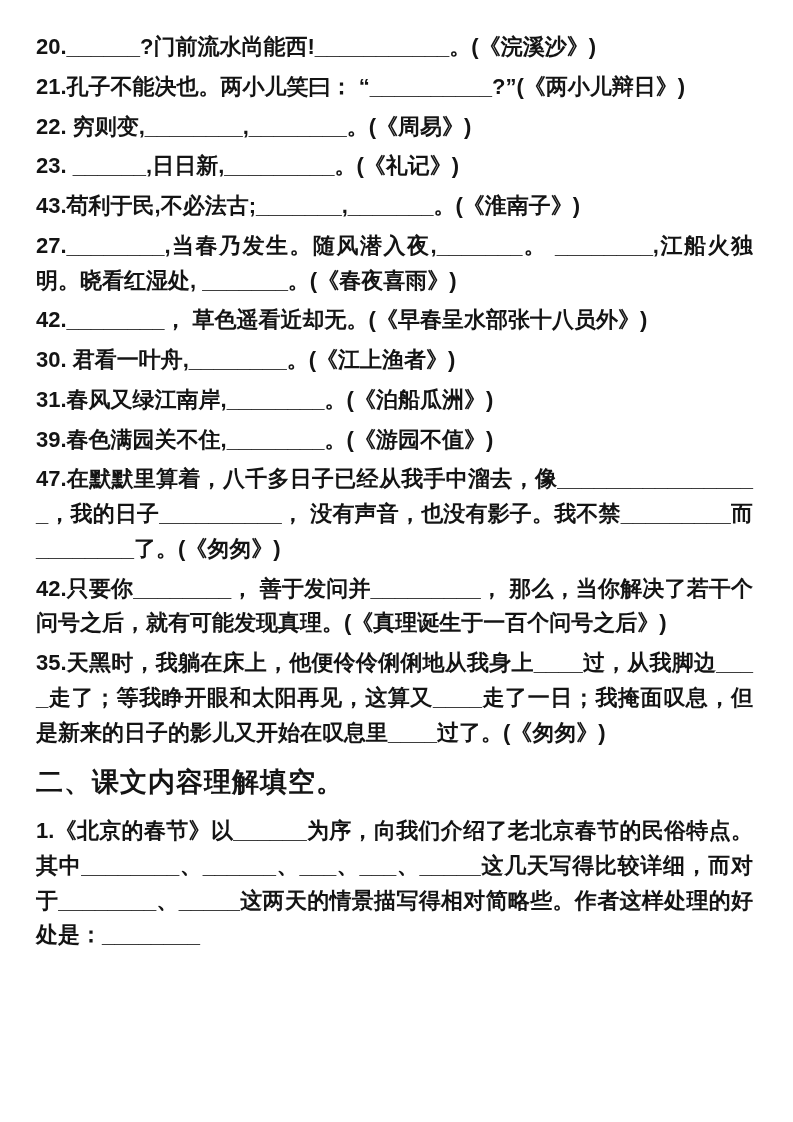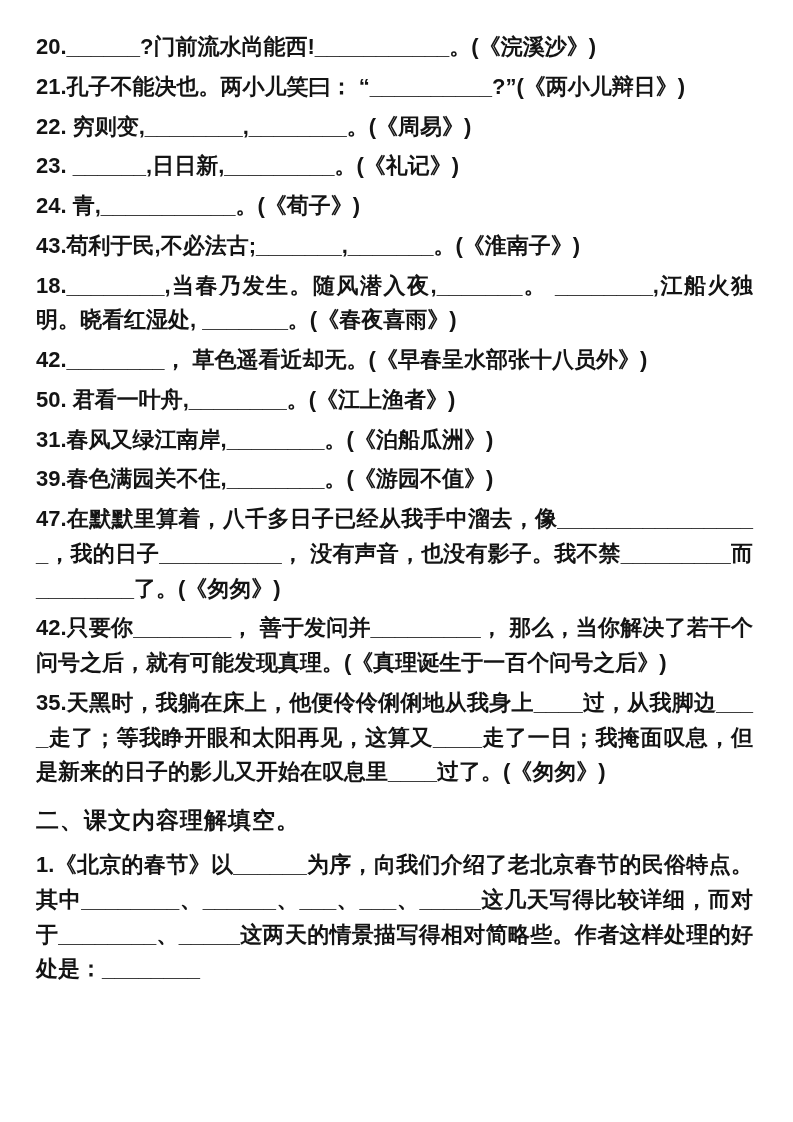--- a/index.html
+++ b/index.html
@@ -21,43 +21,42 @@
     font-size: 22px;
     line-height: 1.58;
   }
   .q {
     margin: 0 12px 5px 0;
     text-align: justify;
     word-break: break-all;
     overflow-wrap: anywhere;
   }
   .section-heading {
-    font-size: 23px;
+    font-size: 27px;
     letter-spacing: 1px;
     margin: 14px 0 12px 0;
     line-height: 1.4;
   }
   .q-comprehension {
     margin-top: 4px;
   }
 </style>
 </head>
 <body>
 
 <div class="page">
 
   <p class="q">20.______?门前流水尚能西!___________。(《浣溪沙》)</p>
   <p class="q">21.孔子不能决也。两小儿笑曰： “__________?”(《两小儿辩日》)</p>
   <p class="q">22. 穷则变,________,________。(《周易》)</p>
   <p class="q">23. ______,日日新,_________。(《礼记》)</p>
-  <p class="q">24. 青,___________。(《荀子》)</p>
   <p class="q">43.苟利于民,不必法古;_______,_______。(《淮南子》)</p>
-  <p class="q">18.________,当春乃发生。随风潜入夜,_______。 ________,江船火独明。晓看红湿处, _______。(《春夜喜雨》)</p>
+  <p class="q">27.________,当春乃发生。随风潜入夜,_______。 ________,江船火独明。晓看红湿处, _______。(《春夜喜雨》)</p>
   <p class="q">42.________， 草色遥看近却无。(《早春呈水部张十八员外》)</p>
-  <p class="q">50. 君看一叶舟,________。(《江上渔者》)</p>
+  <p class="q">30. 君看一叶舟,________。(《江上渔者》)</p>
   <p class="q">31.春风又绿江南岸,________。(《泊船瓜洲》)</p>
   <p class="q">39.春色满园关不住,________。(《游园不值》)</p>
   <p class="q">47.在默默里算着，八千多日子已经从我手中溜去，像_________________，我的日子__________， 没有声音，也没有影子。我不禁_________而________了。(《匆匆》)</p>
   <p class="q">42.只要你________， 善于发问并_________， 那么，当你解决了若干个问号之后，就有可能发现真理。(《真理诞生于一百个问号之后》)</p>
   <p class="q">35.天黑时，我躺在床上，他便伶伶俐俐地从我身上____过，从我脚边____走了；等我睁开眼和太阳再见，这算又____走了一日；我掩面叹息，但是新来的日子的影儿又开始在叹息里____过了。(《匆匆》)</p>
 
   <div class="section-heading">二、课文内容理解填空。</div>
 
   <p class="q q-comprehension">1.《北京的春节》以______为序，向我们介绍了老北京春节的民俗特点。其中________、______、___、___、_____这几天写得比较详细，而对于________、_____这两天的情景描写得相对简略些。作者这样处理的好处是：________</p>
 

